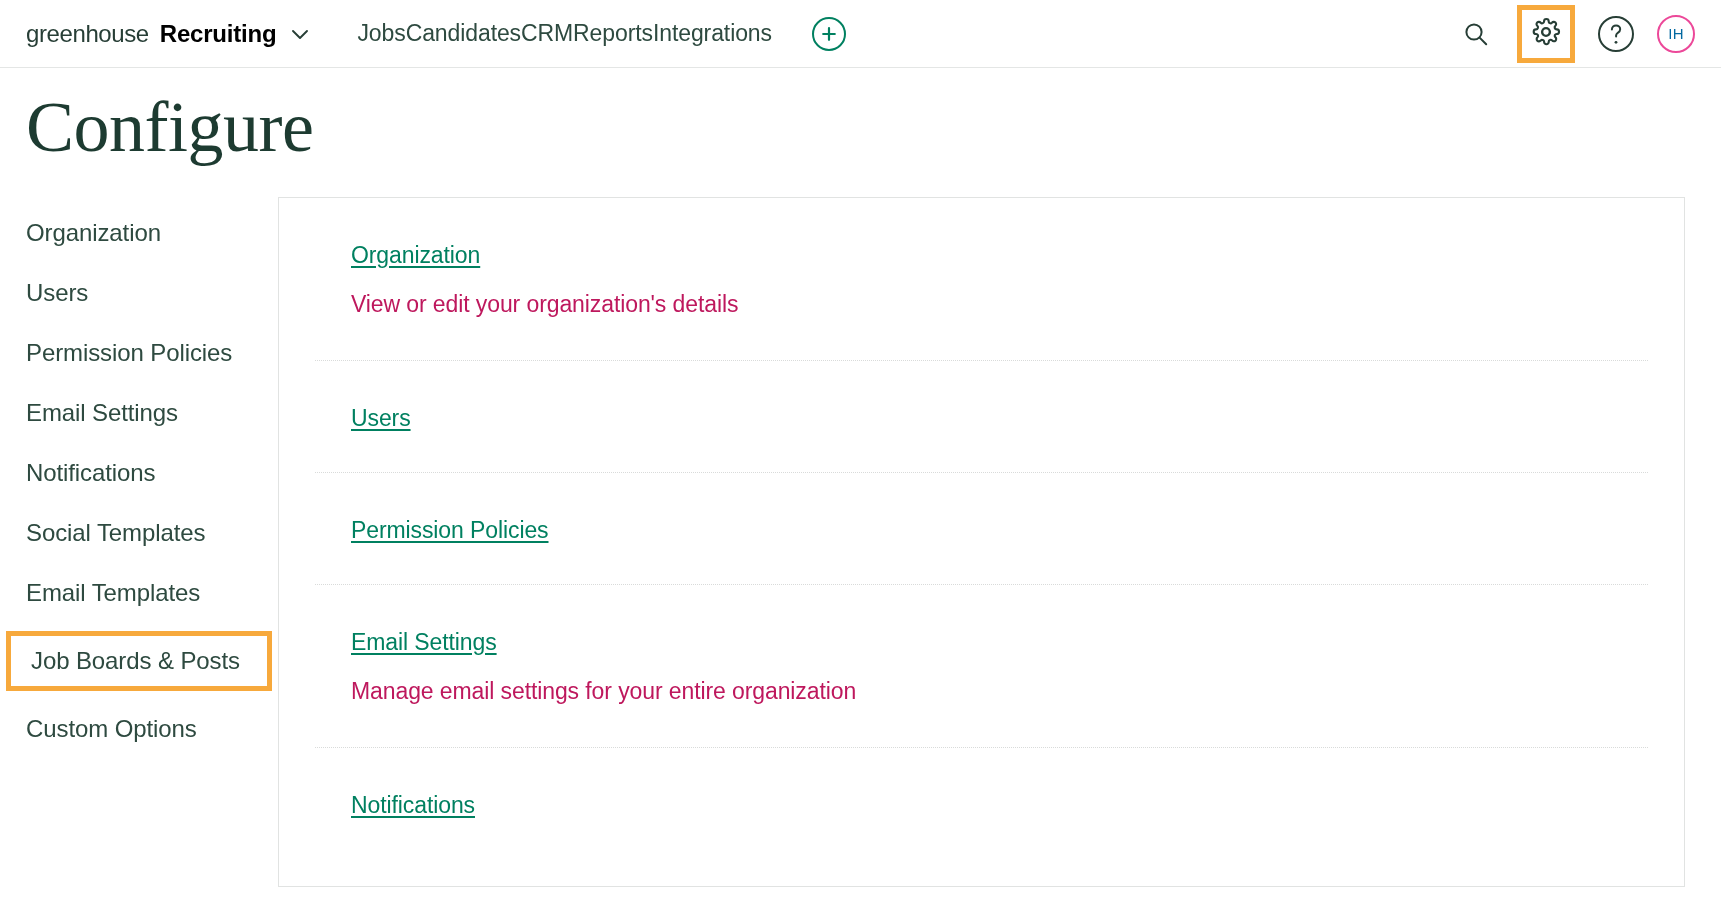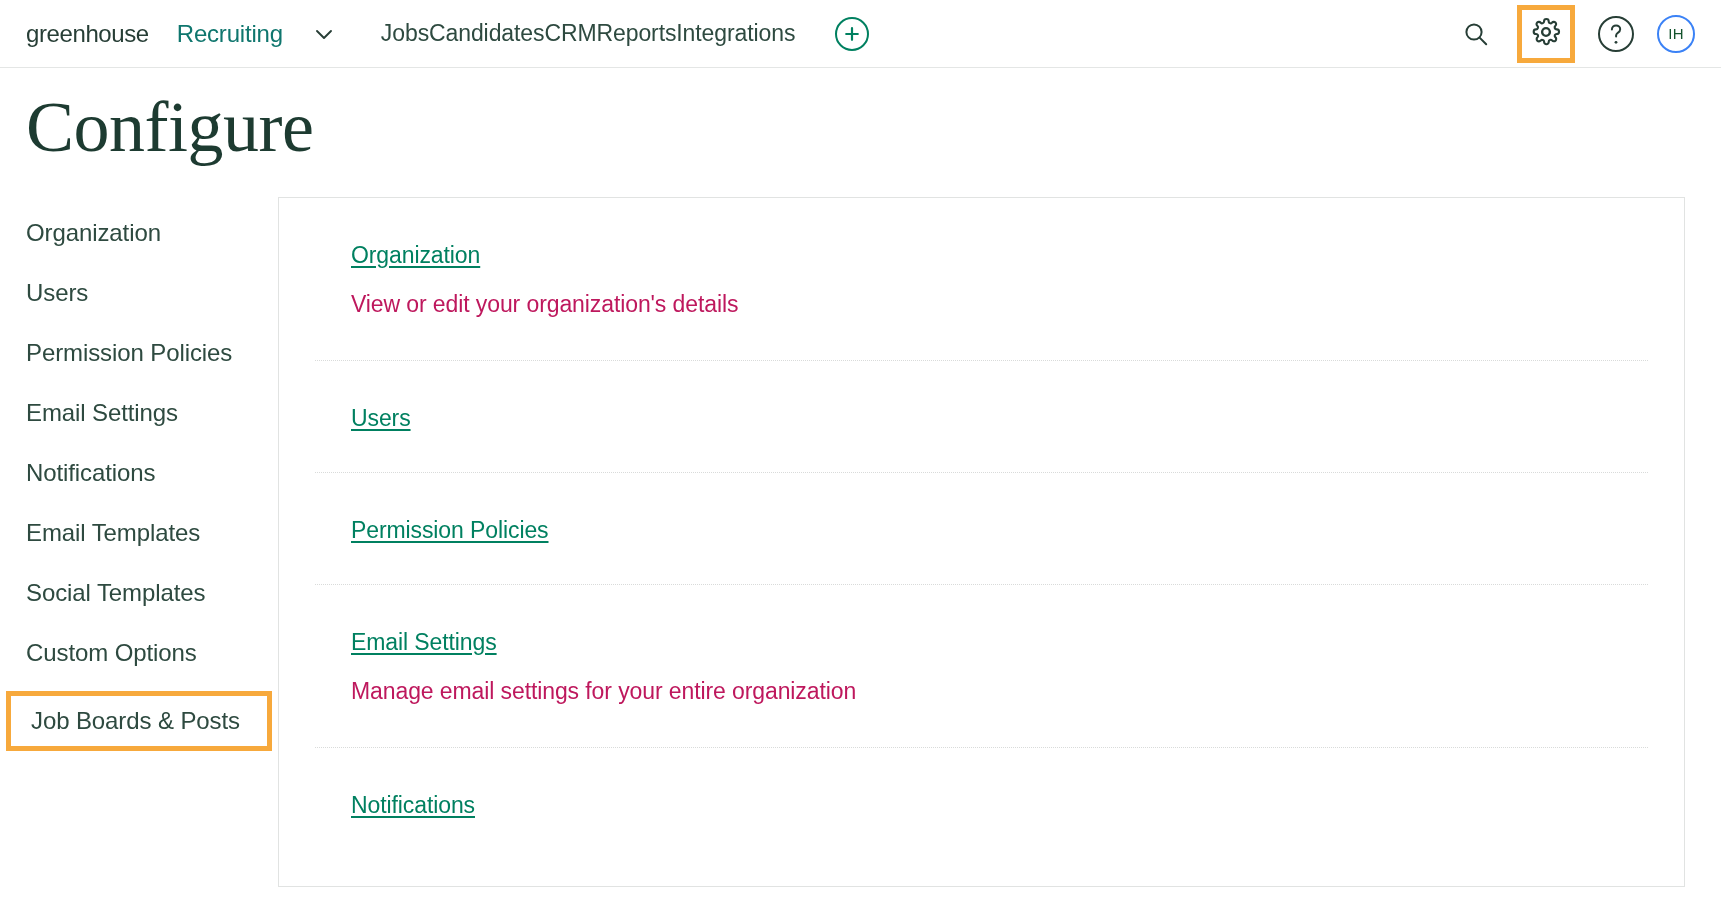--- a/index.html
+++ b/index.html
@@ -19,35 +19,35 @@
     border-bottom: 1px solid #e4e6e5;
     display: flex;
     align-items: center;
     padding: 0 26px;
     background: #fff;
   }
 
   .brand {
     display: flex;
     align-items: center;
-    gap: 28px;
+    gap: 11px;
     cursor: pointer;
     margin-right: 44px;
   }
   .brand-word {
     font-size: 24px;
     letter-spacing: -0.4px;
     color: #273e36;
     font-weight: 400;
   }
   .brand-word-2 {
     font-size: 24px;
     letter-spacing: -0.2px;
-    color: #0f766e;
-    font-weight: 400;
+    color: #000000;
+    font-weight: 700;
   }
   .chev {
     display: inline-block;
     width: 26px;
     height: 26px;
     position: relative;
     flex: 0 0 auto;
   }
   .chev svg { display:block; }
 
@@ -96,25 +96,25 @@
     width: 58px; height: 58px;
     display: flex; align-items: center; justify-content: center;
     background: #fff;
     cursor: pointer;
     flex: 0 0 auto;
   }
 
   .avatar {
     width: 38px; height: 38px;
     border-radius: 50%;
-    border: 2px solid #3b82f6;
+    border: 2px solid #ec4899;
     display: flex; align-items: center; justify-content: center;
     font-size: 15px;
     font-weight: 400;
-    color: #14532d;
+    color: #0369a1;
     letter-spacing: 0.3px;
     cursor: pointer;
   }
 
   
   .page-title {
     font-family: "Liberation Serif", serif;
     font-size: 72px;
     color: #1d3b31;
     padding: 18px 0 0 26px;
@@ -249,24 +249,24 @@
 <h1 class="page-title">Configure</h1>
 
 <div class="layout">
 
   <aside class="sidebar">
     <div class="side-item">Organization</div>
     <div class="side-item">Users</div>
     <div class="side-item">Permission Policies</div>
     <div class="side-item">Email Settings</div>
     <div class="side-item">Notifications</div>
+    <div class="side-item">Social Templates</div>
     <div class="side-item">Email Templates</div>
-    <div class="side-item">Social Templates</div>
+    <div class="side-item highlight">Job Boards &amp; Posts</div>
     <div class="side-item">Custom Options</div>
-    <div class="side-item highlight">Job Boards &amp; Posts</div>
   </aside>
 
   <section class="card">
 
     <div class="row">
       <a class="row-link">Organization</a>
       <div class="row-desc">View or edit your organization's details</div>
     </div>
 
     <div class="row">

